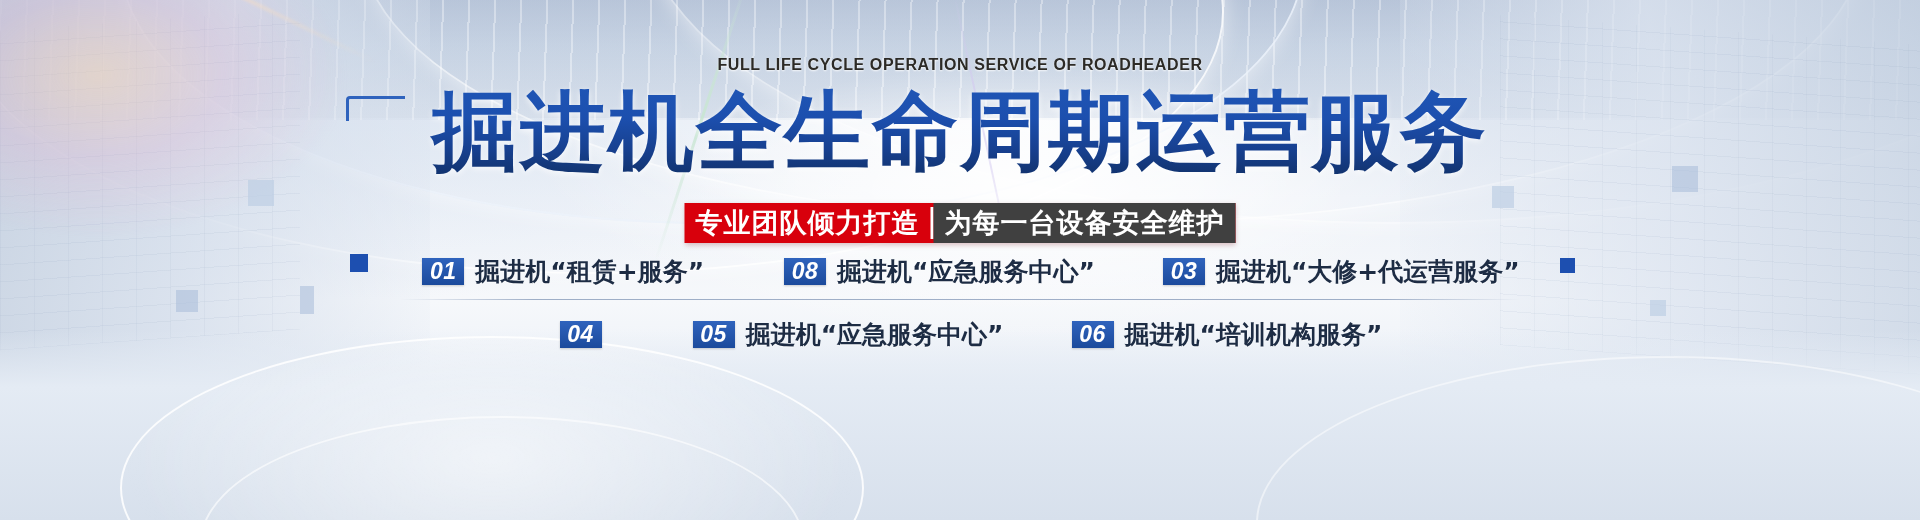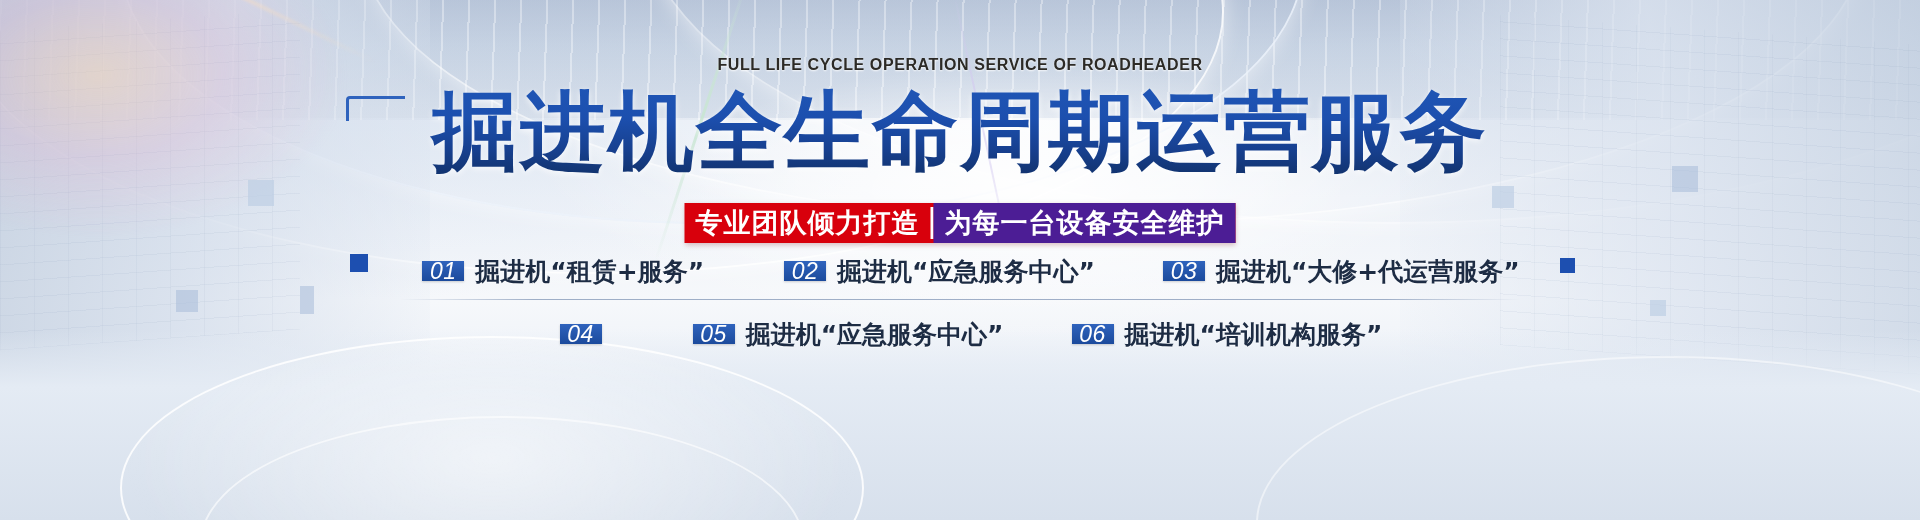--- a/index.html
+++ b/index.html
@@ -140,40 +140,40 @@
     box-shadow:0 2px 5px rgba(120,0,10,.25);
   }
   .redbar .seg{
     display:flex;align-items:center;justify-content:center;
     color:#ffffff;font-weight:bold;font-size:27px;letter-spacing:1px;
     font-family:"DejaVu Sans","Liberation Sans",sans-serif;
     padding:0 11px;
   }
   .redbar .divider{width:3px;background:#ffffff;margin:4px 0;}
   .redbar .seg.second{
-    background:#4c1d95;
+    background:#404040;
   }
   .services{
     position:absolute;left:0;right:0;top:243px;
   }
   .srow{
     display:flex;align-items:center;justify-content:center;
     height:56px;gap:0;
   }
   .sitem{
     display:flex;align-items:center;
     font-size:25px;color:#20304a;font-weight:bold;
     font-family:"DejaVu Sans","Liberation Sans",sans-serif;
     white-space:nowrap;
   }
   .num{
     display:inline-flex;align-items:center;justify-content:center;
-    min-width:42px;height:20px;margin-right:11px;
+    min-width:42px;height:27px;margin-right:11px;
     background:linear-gradient(180deg,#2f63bd,#1b4a9c);
-    color:#fff;font-style:italic;font-weight:normal;font-size:23px;
+    color:#fff;font-style:italic;font-weight:bold;font-size:23px;
     letter-spacing:.5px;
     font-family:"Liberation Sans","DejaVu Sans",sans-serif;
     box-shadow:0 1px 2px rgba(0,0,0,.18);
     margin-left:22px;
   }
   .slabel{color:#1d2c44;text-shadow:0 1px 1px rgba(255,255,255,.7);text-align:center;}
   .hdivider{
     width:1120px;height:1px;margin:0 auto;
     background:linear-gradient(90deg,rgba(150,168,196,0) 0%,rgba(130,150,182,.75) 12%,rgba(130,150,182,.75) 88%,rgba(150,168,196,0) 100%);
   }
@@ -234,21 +234,21 @@
 
     <div class="services">
 
       <div class="srow">
         <div class="sitem">
           <span class="num">01</span>
           <span class="slabel">掘进机“租赁+服务”</span>
         </div>
         <div class="gap1"></div>
         <div class="sitem">
-          <span class="num">02</span>
+          <span class="num">08</span>
           <span class="slabel">掘进机“应急服务中心”</span>
         </div>
         <div class="gap2"></div>
         <div class="sitem">
           <span class="num">03</span>
           <span class="slabel">掘进机“大修+代运营服务”</span>
         </div>
       </div>
 
       <div class="hdivider"></div>

